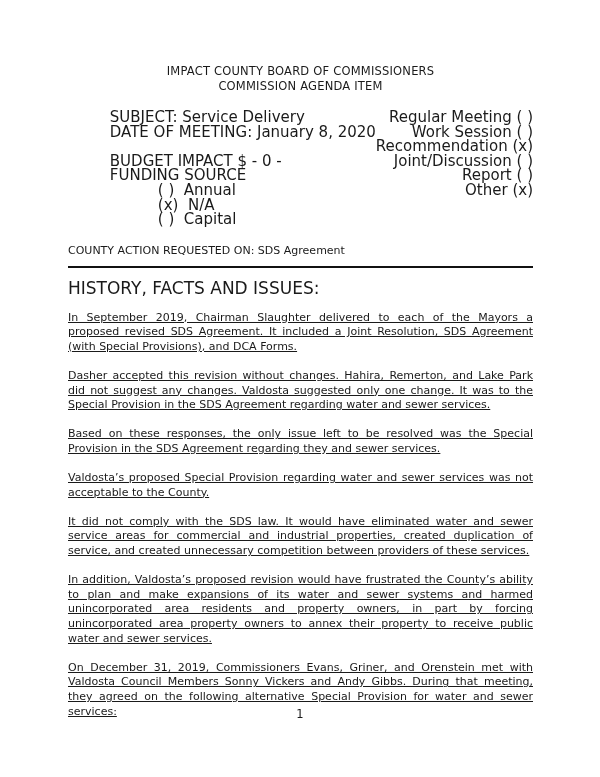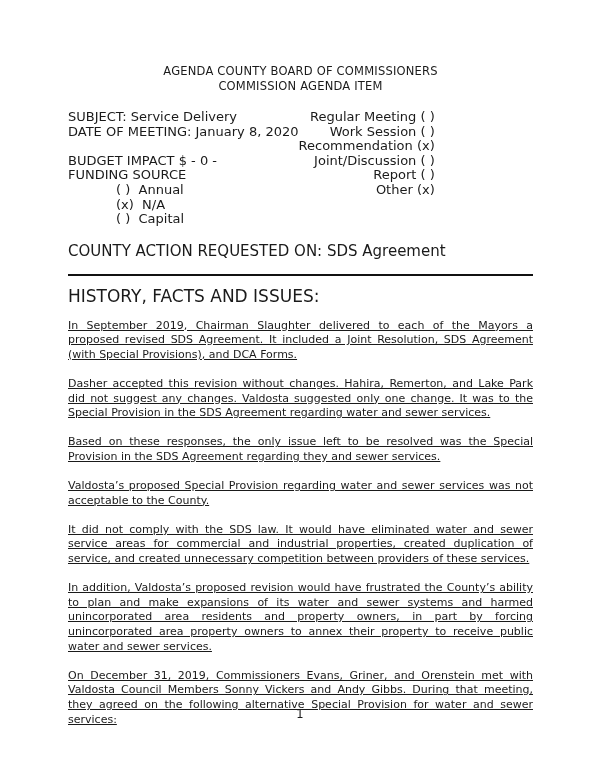--- a/index.html
+++ b/index.html
@@ -19,35 +19,35 @@
     padding: 64px 67px 0 68px;
   }
   .title-block {
     text-align: center;
     font-size: 11.5px;
     line-height: 15px;
     letter-spacing: 0.2px;
   }
   .header-grid {
     display: flex;
-    justify-content: flex-start;
+    justify-content: flex-end;
     margin-top: 16px;
-    font-size: 13px;
+    font-size: 15px;
     line-height: 14.6px;
   }
   .header-left { text-align: left; }
   .header-right { text-align: right; }
   .header-line { white-space: pre; }
   .line-spacer { height: 14.6px; }
   .funding-option { padding-left: 48px; white-space: pre; }
   .action-section {
     margin-top: 17px;
-    padding-bottom: 16px;
+    padding-bottom: 8px;
     border-bottom: 2.5px solid #111111;
-    font-size: 15px;
+    font-size: 11px;
     line-height: 14.6px;
   }
   .history-heading {
     margin-top: 13px;
     font-size: 17px;
     line-height: 14.6px;
   }
   .body-text p {
     margin-top: 14.6px;
     font-size: 11px;
@@ -64,21 +64,21 @@
     font-size: 11.5px;
     line-height: 15px;
   }
 </style>
 </head>
 <body>
 
 <div class="page">
 
   <div class="title-block">
-    <div>AGENDA COUNTY BOARD OF COMMISSIONERS</div>
+    <div>IMPACT COUNTY BOARD OF COMMISSIONERS</div>
     <div>COMMISSION AGENDA ITEM</div>
   </div>
 
   <div class="header-grid">
     <div class="header-left">
       <div class="header-line">SUBJECT: Service Delivery</div>
       <div class="header-line">DATE OF MEETING: January 8, 2020</div>
       <div class="line-spacer"></div>
       <div class="header-line">BUDGET IMPACT $ - 0 -</div>
       <div class="header-line">FUNDING SOURCE</div>

